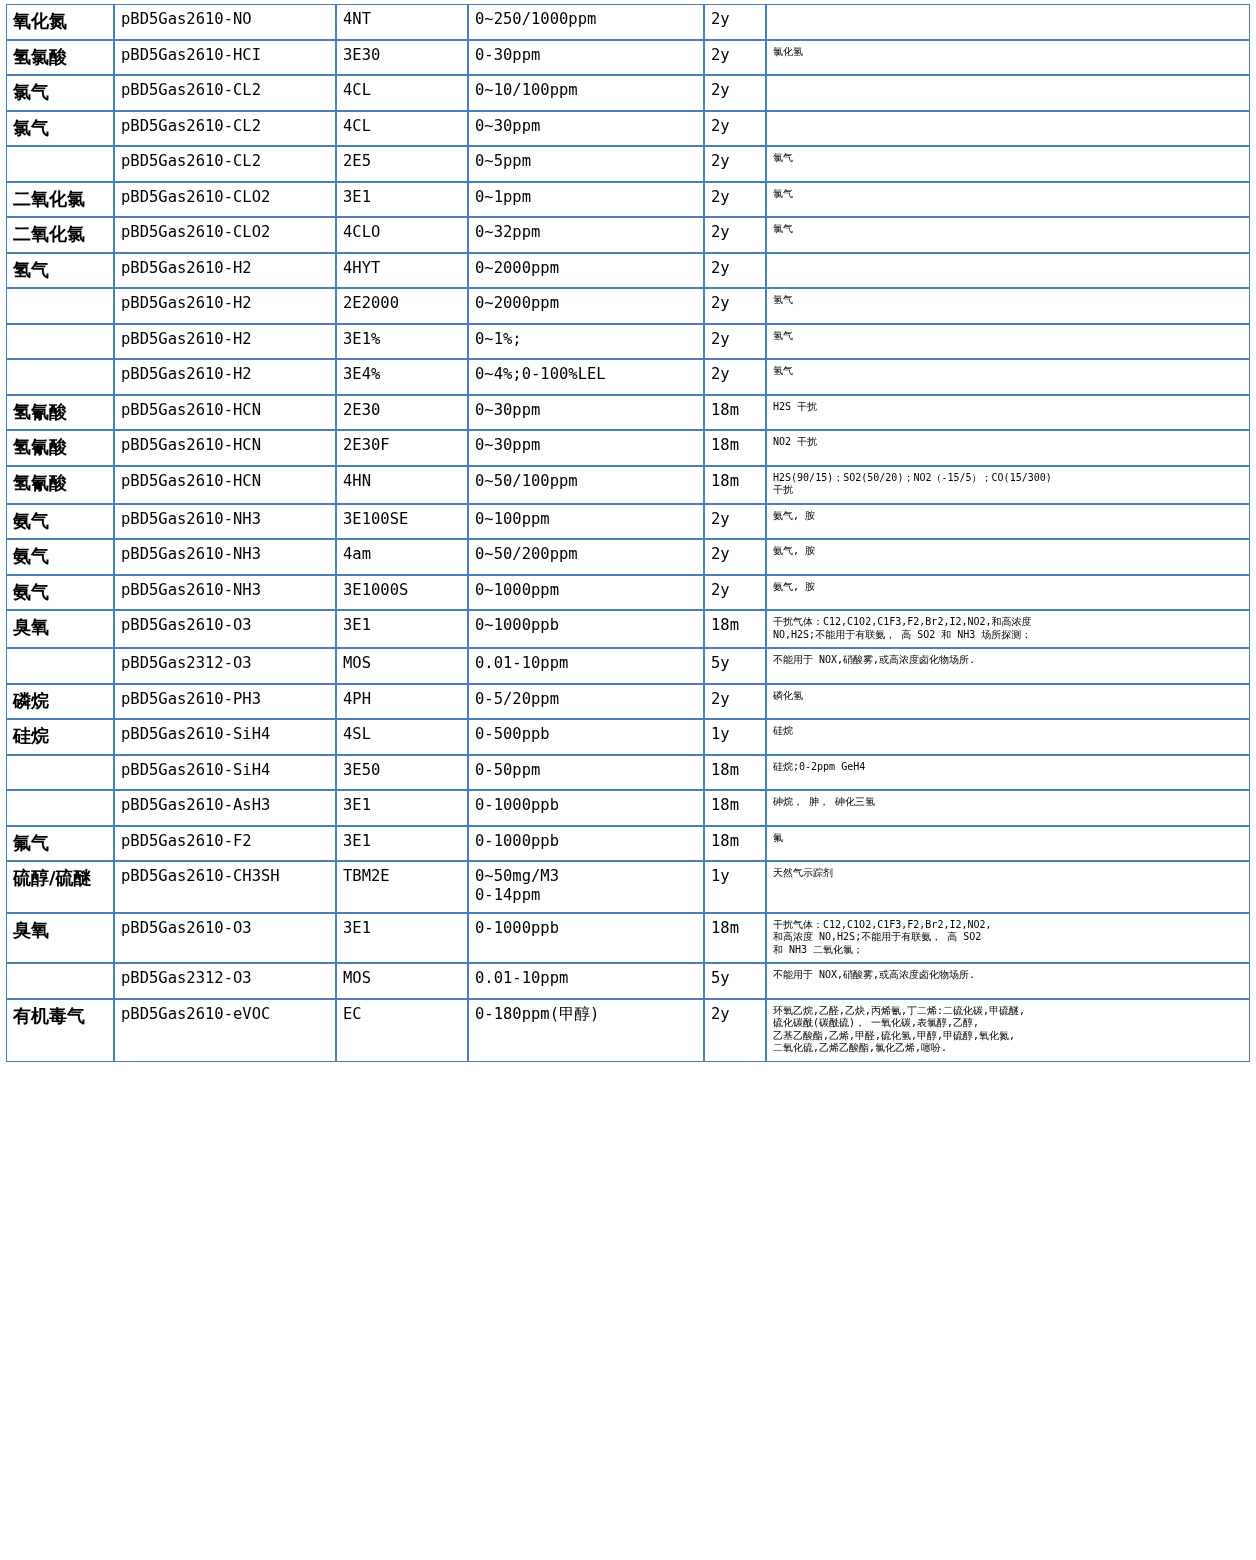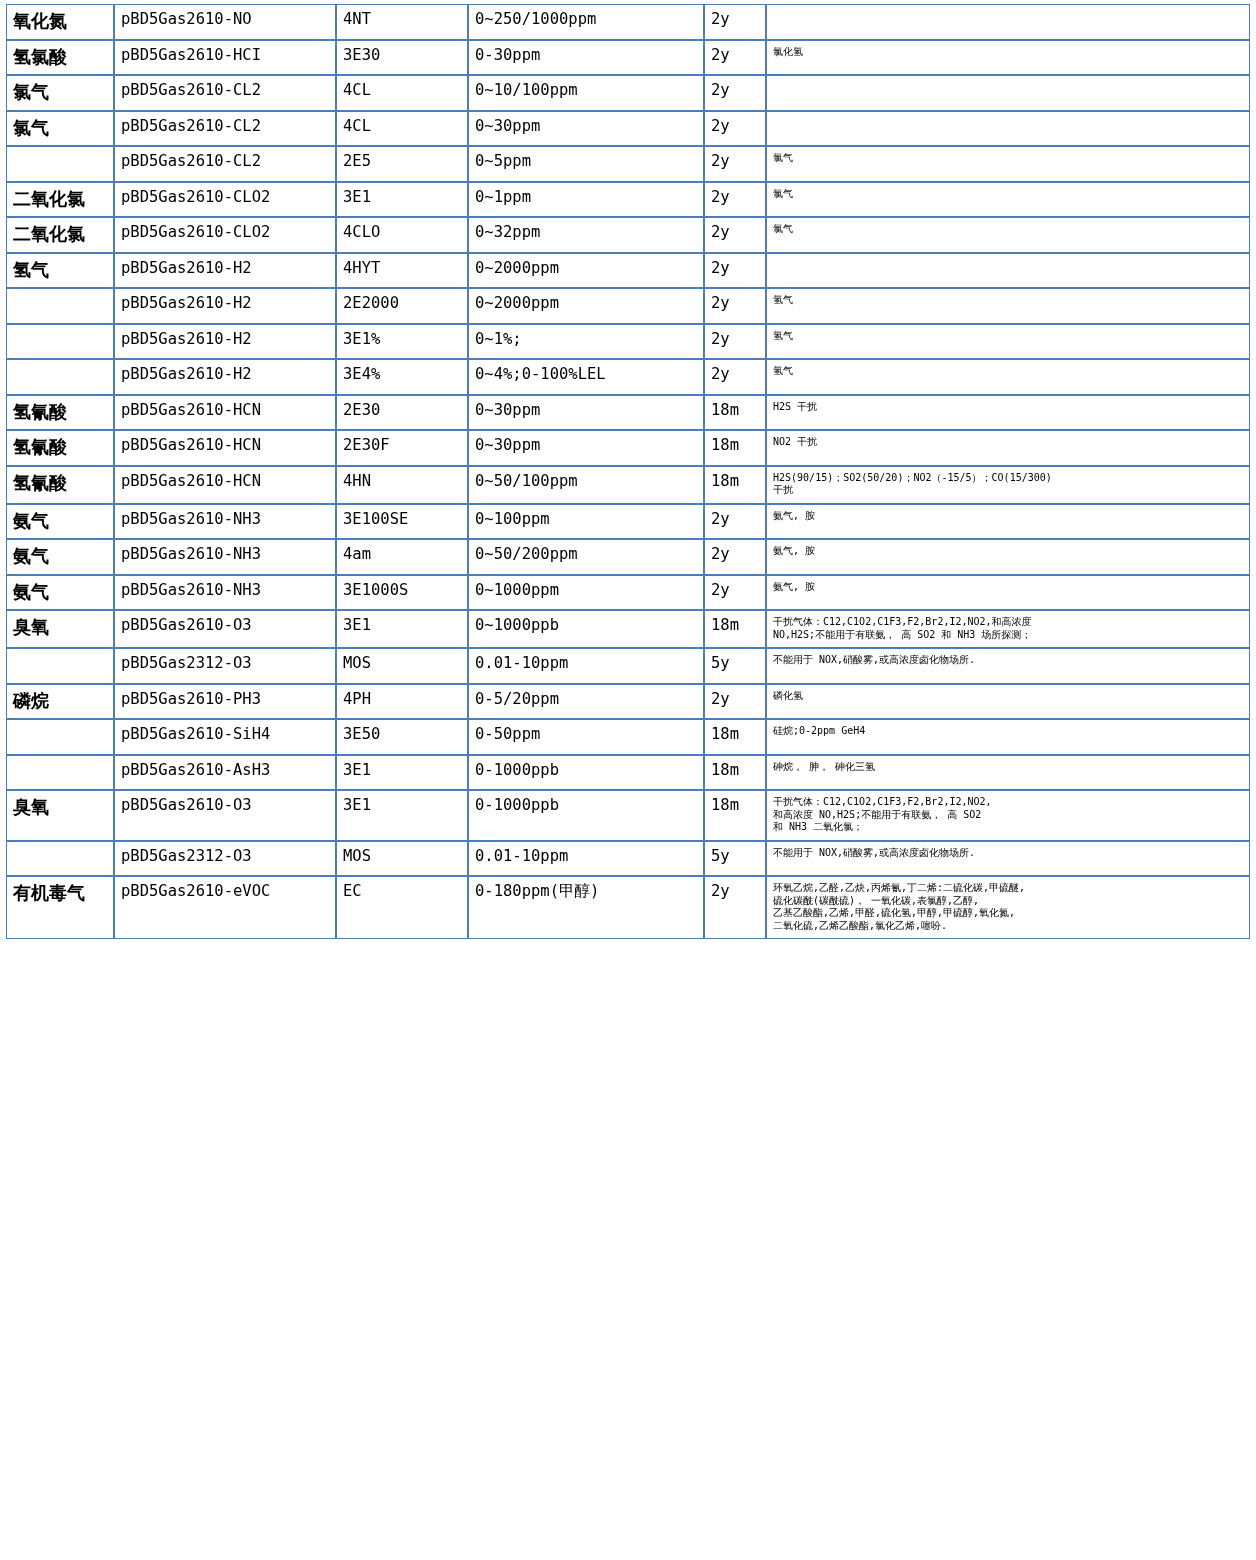--- a/index.html
+++ b/index.html
@@ -449,25 +449,45 @@
             <span class="line2">0-5/20ppm</span>
           </td>
           <td class="mono">
             <span class="line2">2y</span>
           </td>
           <td class="note">
             <span class="line2">磷化氢</span>
           </td>
         </tr>
         <tr>
-          <td class="cn empty">&nbsp;</td>
+          <td class="cn">
+            <span class="line2">硅烷</span>
+          </td>
           <td class="mono">
             <span class="line2">pBD5Gas2610-SiH4</span>
           </td>
           <td class="mono">
+            <span class="line2">4SL</span>
+          </td>
+          <td class="mono">
+            <span class="line2">0-500ppb</span>
+          </td>
+          <td class="mono">
+            <span class="line2">1y</span>
+          </td>
+          <td class="note">
+            <span class="line2">硅烷</span>
+          </td>
+        </tr>
+        <tr>
+          <td class="cn empty">&nbsp;</td>
+          <td class="mono">
+            <span class="line2">pBD5Gas2610-SiH4</span>
+          </td>
+          <td class="mono">
             <span class="line2">3E50</span>
           </td>
           <td class="mono">
             <span class="line2">0-50ppm</span>
           </td>
           <td class="mono">
             <span class="line2">18m</span>
           </td>
           <td class="note">
             <span class="line2">硅烷;0-2ppm GeH4</span>
@@ -482,20 +502,61 @@
             <span class="line2">3E1</span>
           </td>
           <td class="mono">
             <span class="line2">0-1000ppb</span>
           </td>
           <td class="mono">
             <span class="line2">18m</span>
           </td>
           <td class="note">
             <span class="line2">砷烷， 胂， 砷化三氢</span>
+          </td>
+        </tr>
+        <tr>
+          <td class="cn">
+            <span class="line2">氟气</span>
+          </td>
+          <td class="mono">
+            <span class="line2">pBD5Gas2610-F2</span>
+          </td>
+          <td class="mono">
+            <span class="line2">3E1</span>
+          </td>
+          <td class="mono">
+            <span class="line2">0-1000ppb</span>
+          </td>
+          <td class="mono">
+            <span class="line2">18m</span>
+          </td>
+          <td class="note">
+            <span class="line2">氟</span>
+          </td>
+        </tr>
+        <tr>
+          <td class="cn">
+            <span class="line2">硫醇/硫醚</span>
+          </td>
+          <td class="mono">
+            <span class="line2">pBD5Gas2610-CH3SH</span>
+          </td>
+          <td class="mono">
+            <span class="line2">TBM2E</span>
+          </td>
+          <td class="mono">
+            <span class="line2">0~50mg/M3</span>
+            <span class="line2">0-14ppm</span>
+          </td>
+          <td class="mono">
+            <span class="line2">1y</span>
+          </td>
+          <td class="note">
+            <span class="line2">天然气示踪剂</span>
           </td>
         </tr>
         <tr>
           <td class="cn">
             <span class="line2">臭氧</span>
           </td>
           <td class="mono">
             <span class="line2">pBD5Gas2610-O3</span>
           </td>
           <td class="mono">

